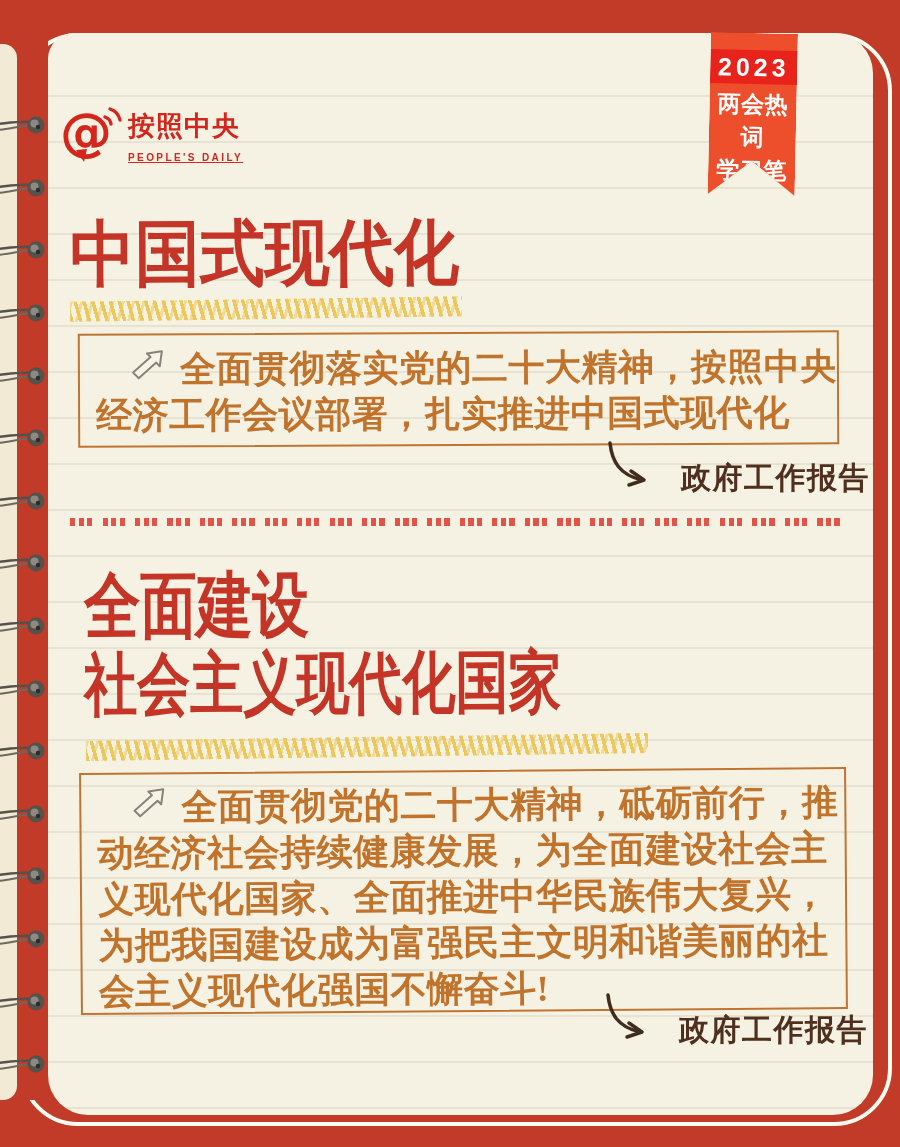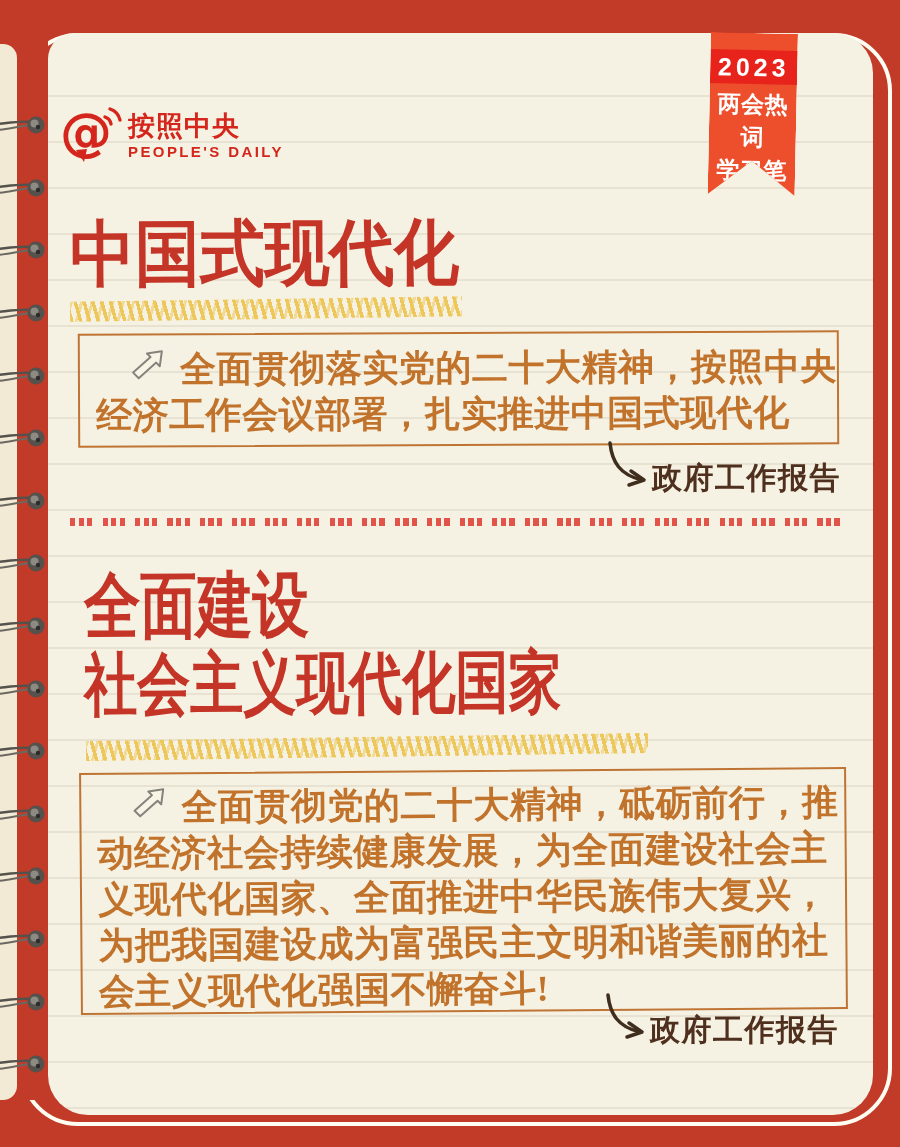--- a/index.html
+++ b/index.html
@@ -25,21 +25,21 @@
 
   
   .ring{position:absolute;left:-2px;width:52px;height:24px;}
   .ring svg{display:block;}
 
   
   .logo{position:absolute;left:60px;top:102px;display:flex;align-items:flex-start;}
   .logo-at{width:62px;height:60px;}
   .logo-text{margin-left:6px;padding-top:10px;}
   .logo-cn{font-size:27px;font-weight:900;color:#d4261c;letter-spacing:1px;line-height:28px;}
-  .logo-en{font-size:15px;font-weight:bold;color:#d4261c;letter-spacing:2.4px;margin-top:3px;}
+  .logo-en{font-size:10px;font-weight:bold;color:#d4261c;letter-spacing:2.4px;margin-top:12px;text-decoration:underline;}
 
   
   .ribbon{position:absolute;left:711px;top:33px;width:87px;height:162px;background:#ed4f2c;
           clip-path:polygon(0 0,100% 0,100% 100%,50% 79%,0 100%);
           transform:rotate(1.2deg);transform-origin:top center;}
   .ribbon-year{margin-top:17px;height:34px;background:#e8231c;color:#ffffff;font-weight:bold;
                font-size:25px;letter-spacing:4px;text-align:center;line-height:34px;}
   .ribbon-row{color:#ffffff;font-weight:bold;font-size:23px;text-align:center;line-height:33px;
               letter-spacing:0.5px;}
   .ribbon-row.first{margin-top:4px;}
@@ -69,21 +69,21 @@
   .q-first{display:flex;align-items:center;gap:8px;padding-left:48px;}
   .box1 .q-first{margin-top:10px;}
   .box2 .q-first{margin-top:9px;}
   .q-arrow{flex:0 0 auto;}
 
   
   .attr{position:absolute;display:flex;align-items:flex-end;gap:2px;color:#4f2f1d;
         font-family:"Liberation Serif",serif;font-size:30px;font-weight:bold;letter-spacing:1.5px;}
   .attr1{left:600px;top:440px;}
   .attr2{left:598px;top:992px;}
-  .attr .attr-text{line-height:38px;}
+  .attr .attr-text{line-height:38px;margin-left:29px;}
 
   
   .divider{position:absolute;left:70px;top:518px;width:778px;height:8px;
      background:repeating-linear-gradient(90deg,
         #e25449 0 5px,rgba(0,0,0,0) 5px 8.5px,
         #e25449 8.5px 13.5px,rgba(0,0,0,0) 13.5px 17px,
         #e25449 17px 22px,rgba(0,0,0,0) 22px 32.5px);}
 </style>
 </head>
 <body>

